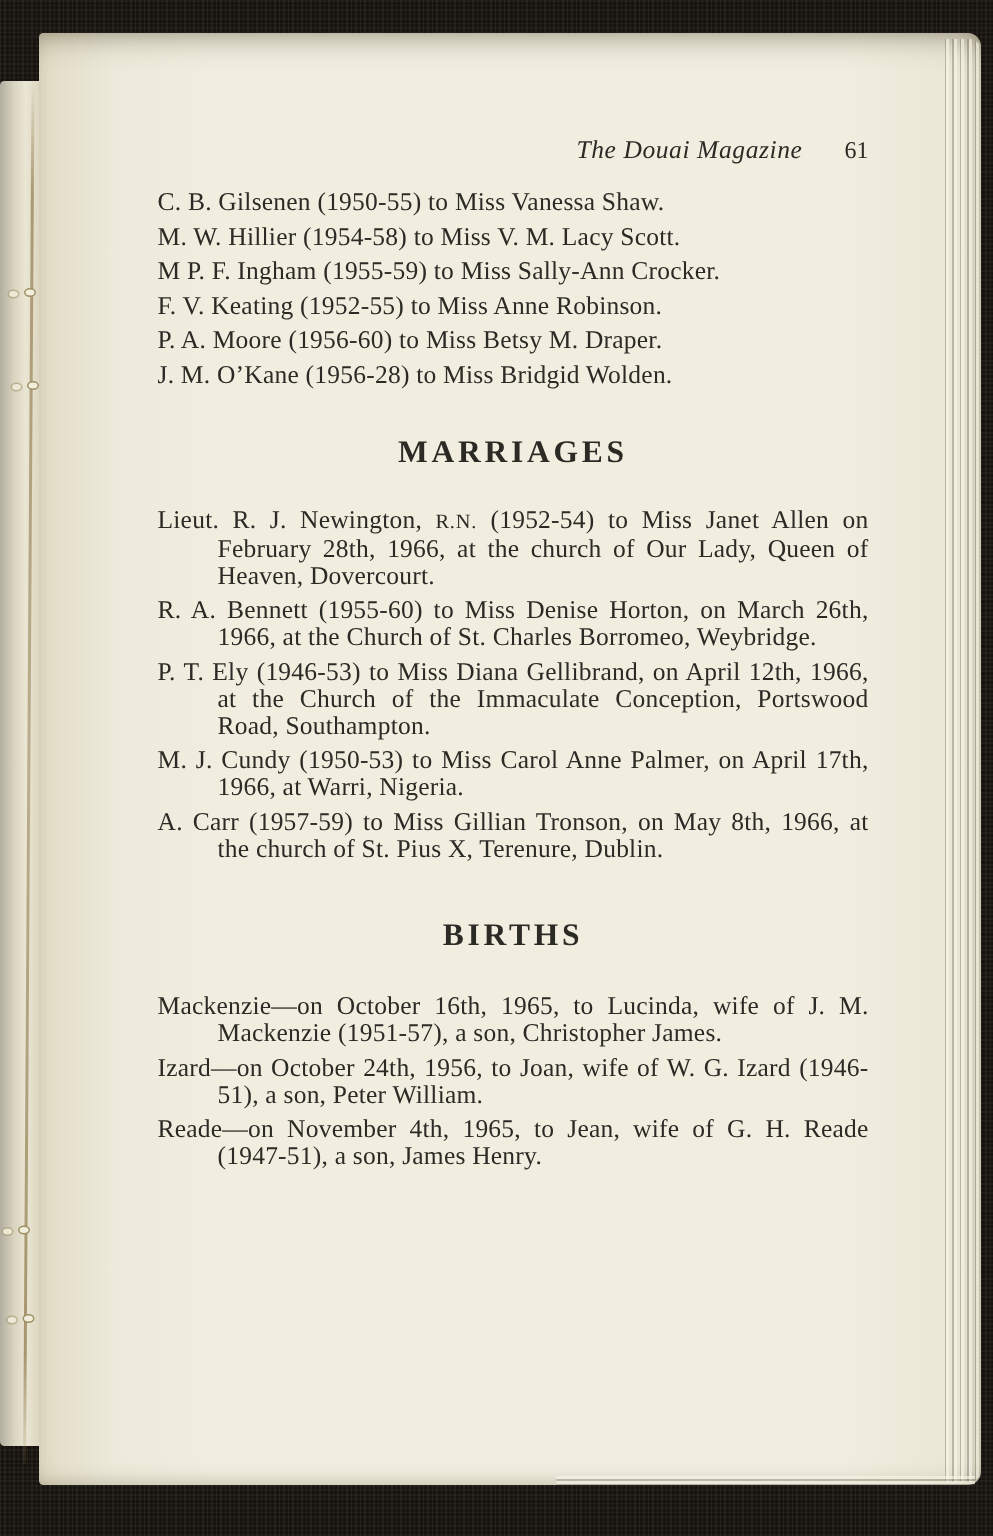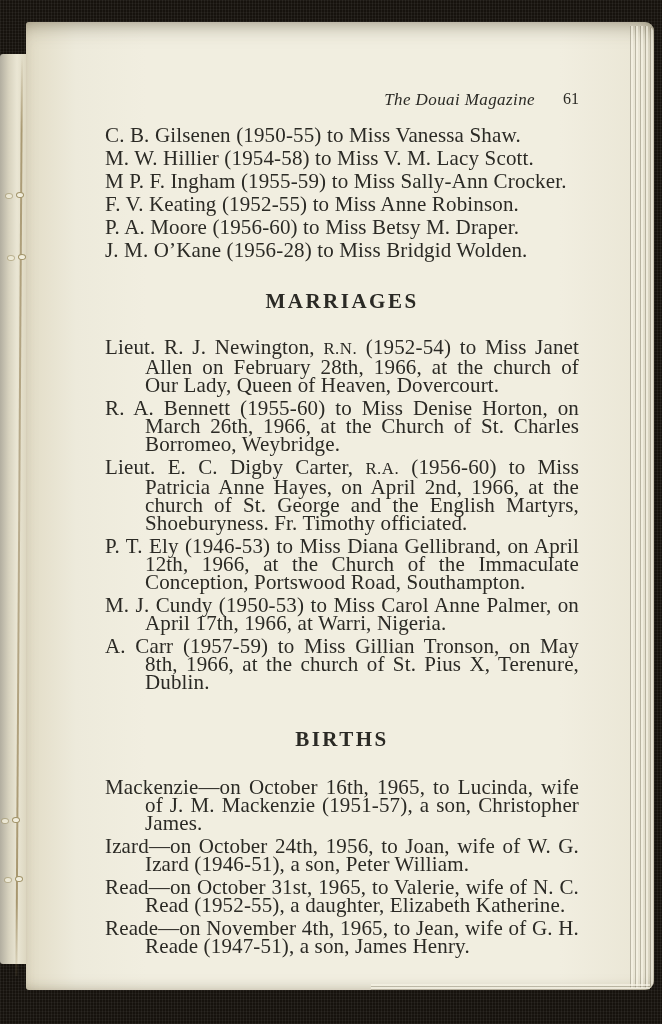--- a/index.html
+++ b/index.html
@@ -62,28 +62,28 @@
     position:absolute; right:4px; bottom:0; left:55%; height:6px; opacity:.8;
     background:repeating-linear-gradient(0deg,
       rgba(110,105,85,.4) 0 1px, rgba(248,245,232,.8) 1px 3px);
   }
 
   .content {
     position:absolute; left:79px; top:68px; width:474px;
     color:var(--ink, #2b2a25);
   }
   .running-header {
-    display:flex; justify-content:flex-end; align-items:flex-start;
+    display:flex; justify-content:flex-end; align-items:flex-end;
     font-size:17px; margin-bottom:16px;
   }
   .running-title { font-style:italic; letter-spacing:.4px; }
   .running-page-number { margin-left:28px; font-size:16px; }
 
   .entry {
-    font-size:21px; line-height:18px; margin-bottom:5px;
+    font-size:17px; line-height:18px; margin-bottom:5px;
     text-align:justify; letter-spacing:.15px;
     padding-left:40px; text-indent:-40px;
   }
   .entry .sc { font-size:.8em; letter-spacing:.5px; }
 
   .section-heading {
     font-size:21px; font-weight:bold; letter-spacing:2.5px;
     text-align:center; color:var(--ink, #2b2a25);
   }
   .heading-marriages { margin:30px 0 24px; }
@@ -118,29 +118,27 @@
         <p class="entry">F. V. Keating (1952-55) to Miss Anne Robinson.</p>
         <p class="entry">P. A. Moore (1956-60) to Miss Betsy M. Draper.</p>
         <p class="entry">J. M. O’Kane (1956-28) to Miss Bridgid Wolden.</p>
       </div>
 
     <h2 class="section-heading heading-marriages">MARRIAGES</h2>
 
     <div class="entries">
         <p class="entry">Lieut. R. J. Newington, <span class="sc">R.N.</span> (1952-54) to Miss Janet Allen on February 28th, 1966, at the church of Our Lady, Queen of Heaven, Dovercourt.</p>
         <p class="entry">R. A. Bennett (1955-60) to Miss Denise Horton, on March 26th, 1966, at the Church of St. Charles Borromeo, Weybridge.</p>
-        <p class="entry">Lieut. E. C. Digby Carter, <span class="sc">R.A.</span> (1956-60) to Miss Patricia Anne Hayes, on April 2nd, 1966, at the church of St. George and the English Martyrs, Shoeburyness.  Fr. Timothy officiated.</p>
         <p class="entry">P. T. Ely (1946-53) to Miss Diana Gellibrand, on April 12th, 1966, at the Church of the Immaculate Conception, Portswood Road, Southampton.</p>
         <p class="entry">M. J. Cundy (1950-53) to Miss Carol Anne Palmer, on April 17th, 1966, at Warri, Nigeria.</p>
         <p class="entry">A. Carr (1957-59) to Miss Gillian Tronson, on May 8th, 1966, at the church of St. Pius X, Terenure, Dublin.</p>
       </div>
 
     <h2 class="section-heading heading-births">BIRTHS</h2>
 
     <div class="entries">
         <p class="entry">Mackenzie—on October 16th, 1965, to Lucinda, wife of J. M. Mackenzie (1951-57), a son, Christopher James.</p>
         <p class="entry">Izard—on October 24th, 1956, to Joan, wife of W. G. Izard (1946-51), a son, Peter William.</p>
-        <p class="entry">Read—on October 31st, 1965, to Valerie, wife of N. C. Read (1952-55), a daughter, Elizabeth Katherine.</p>
         <p class="entry">Reade—on November 4th, 1965, to Jean, wife of G. H. Reade (1947-51), a son, James Henry.</p>
       </div>
 
   </div>
 </div>
 
 </body></html>

